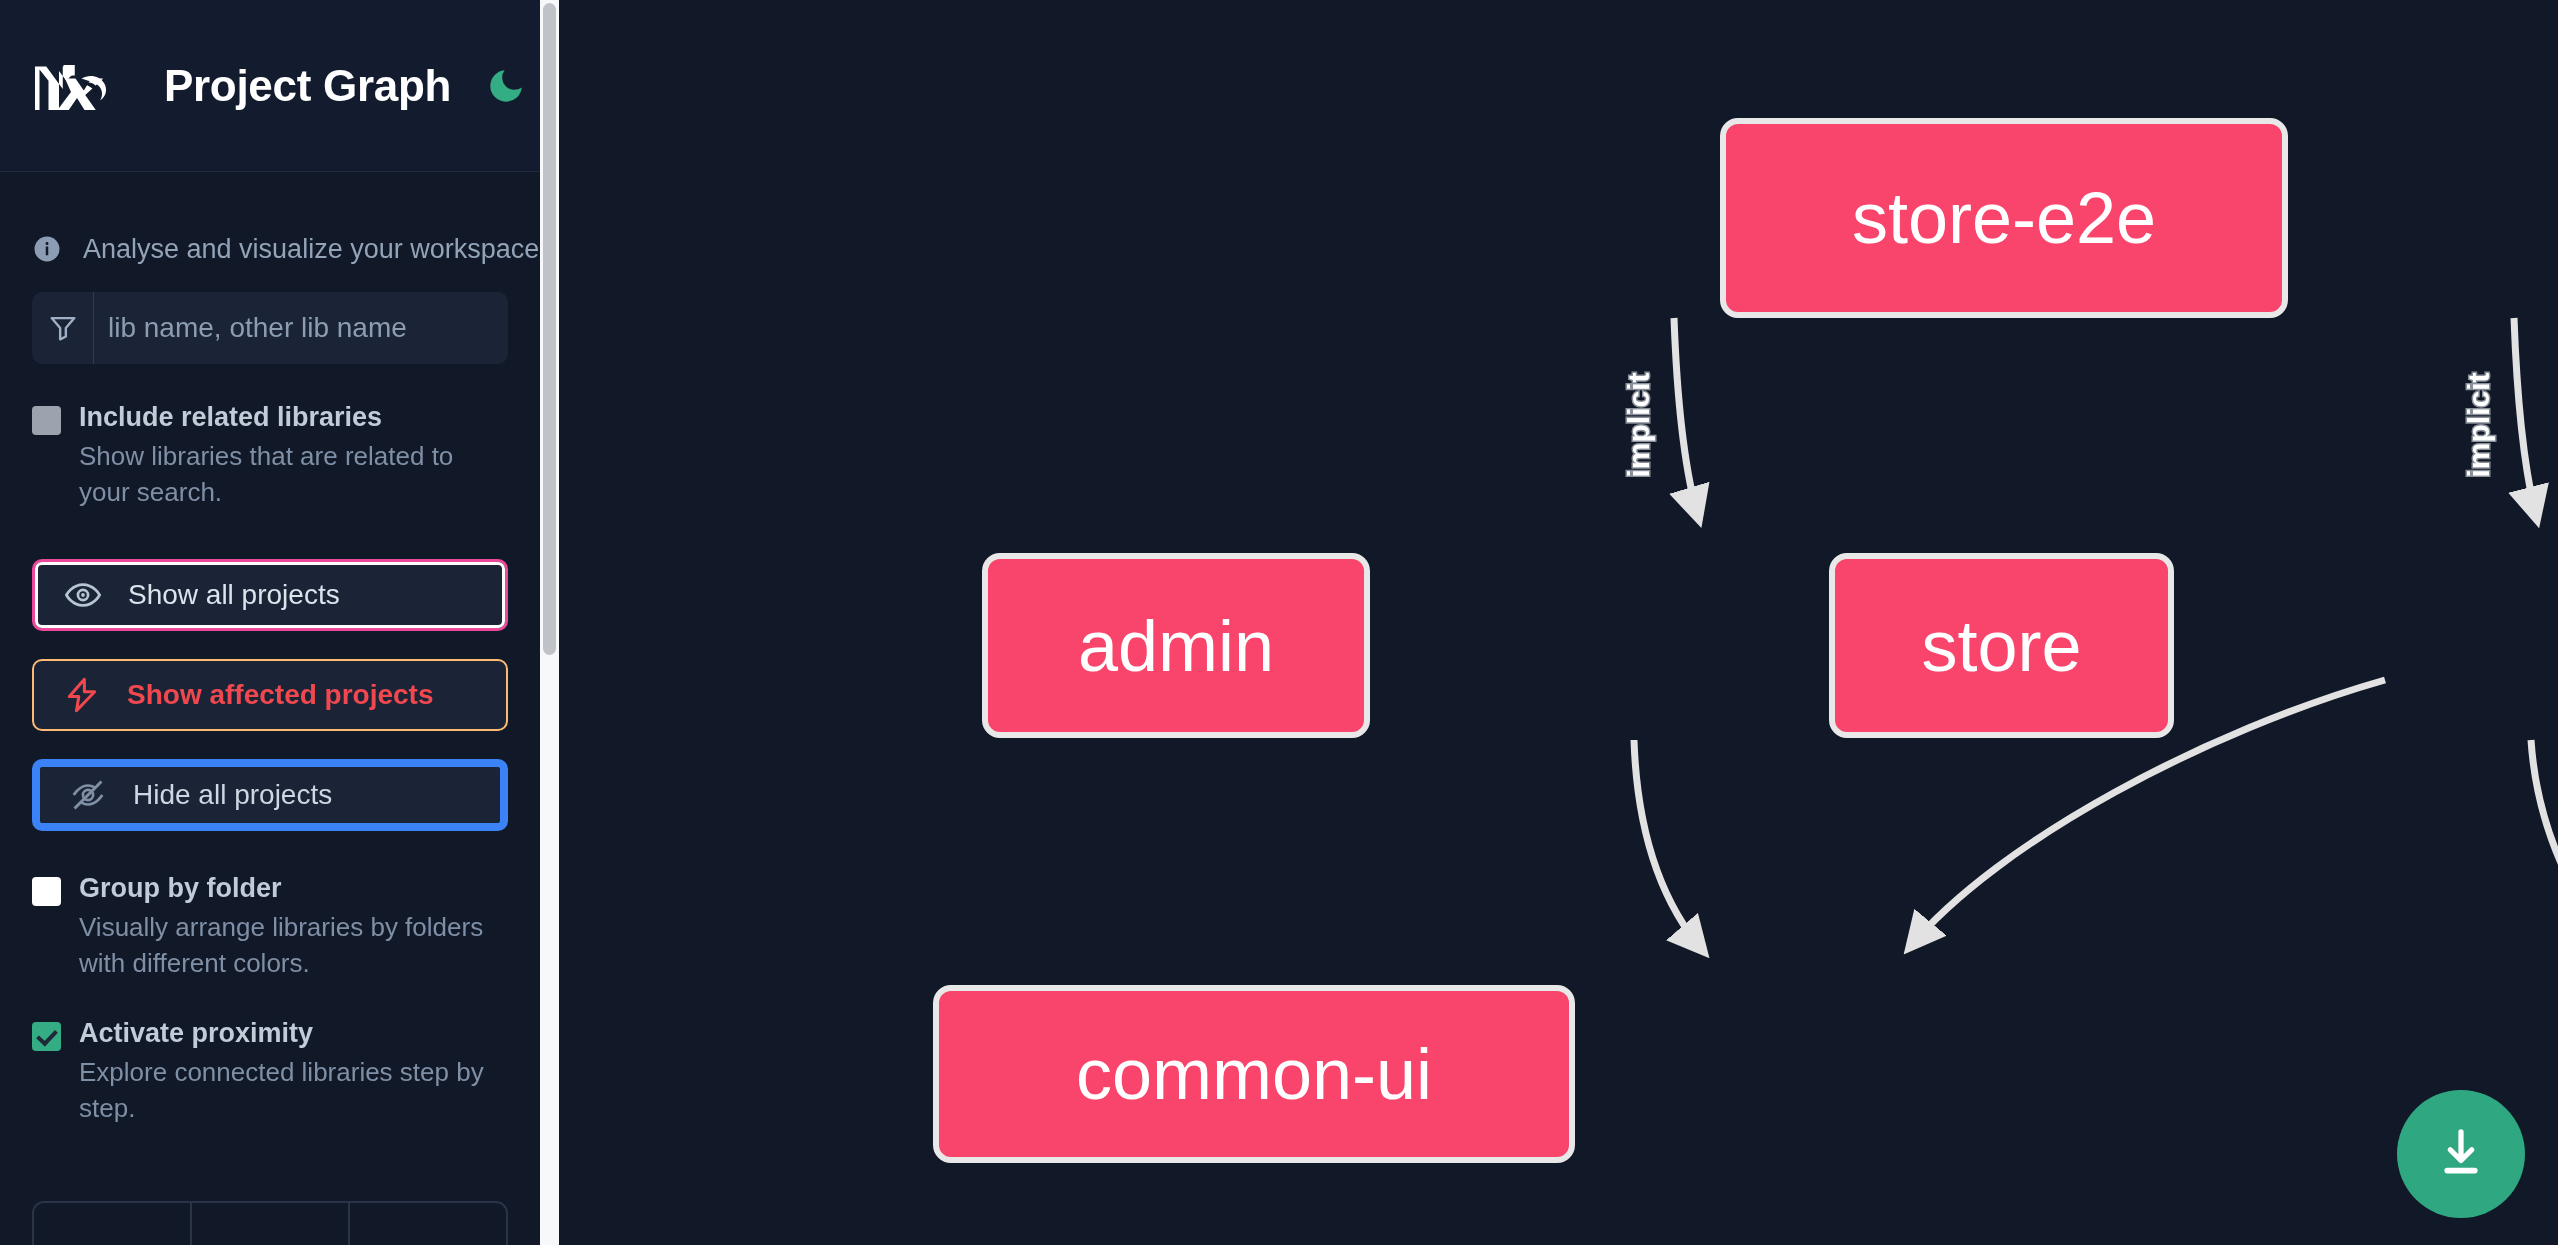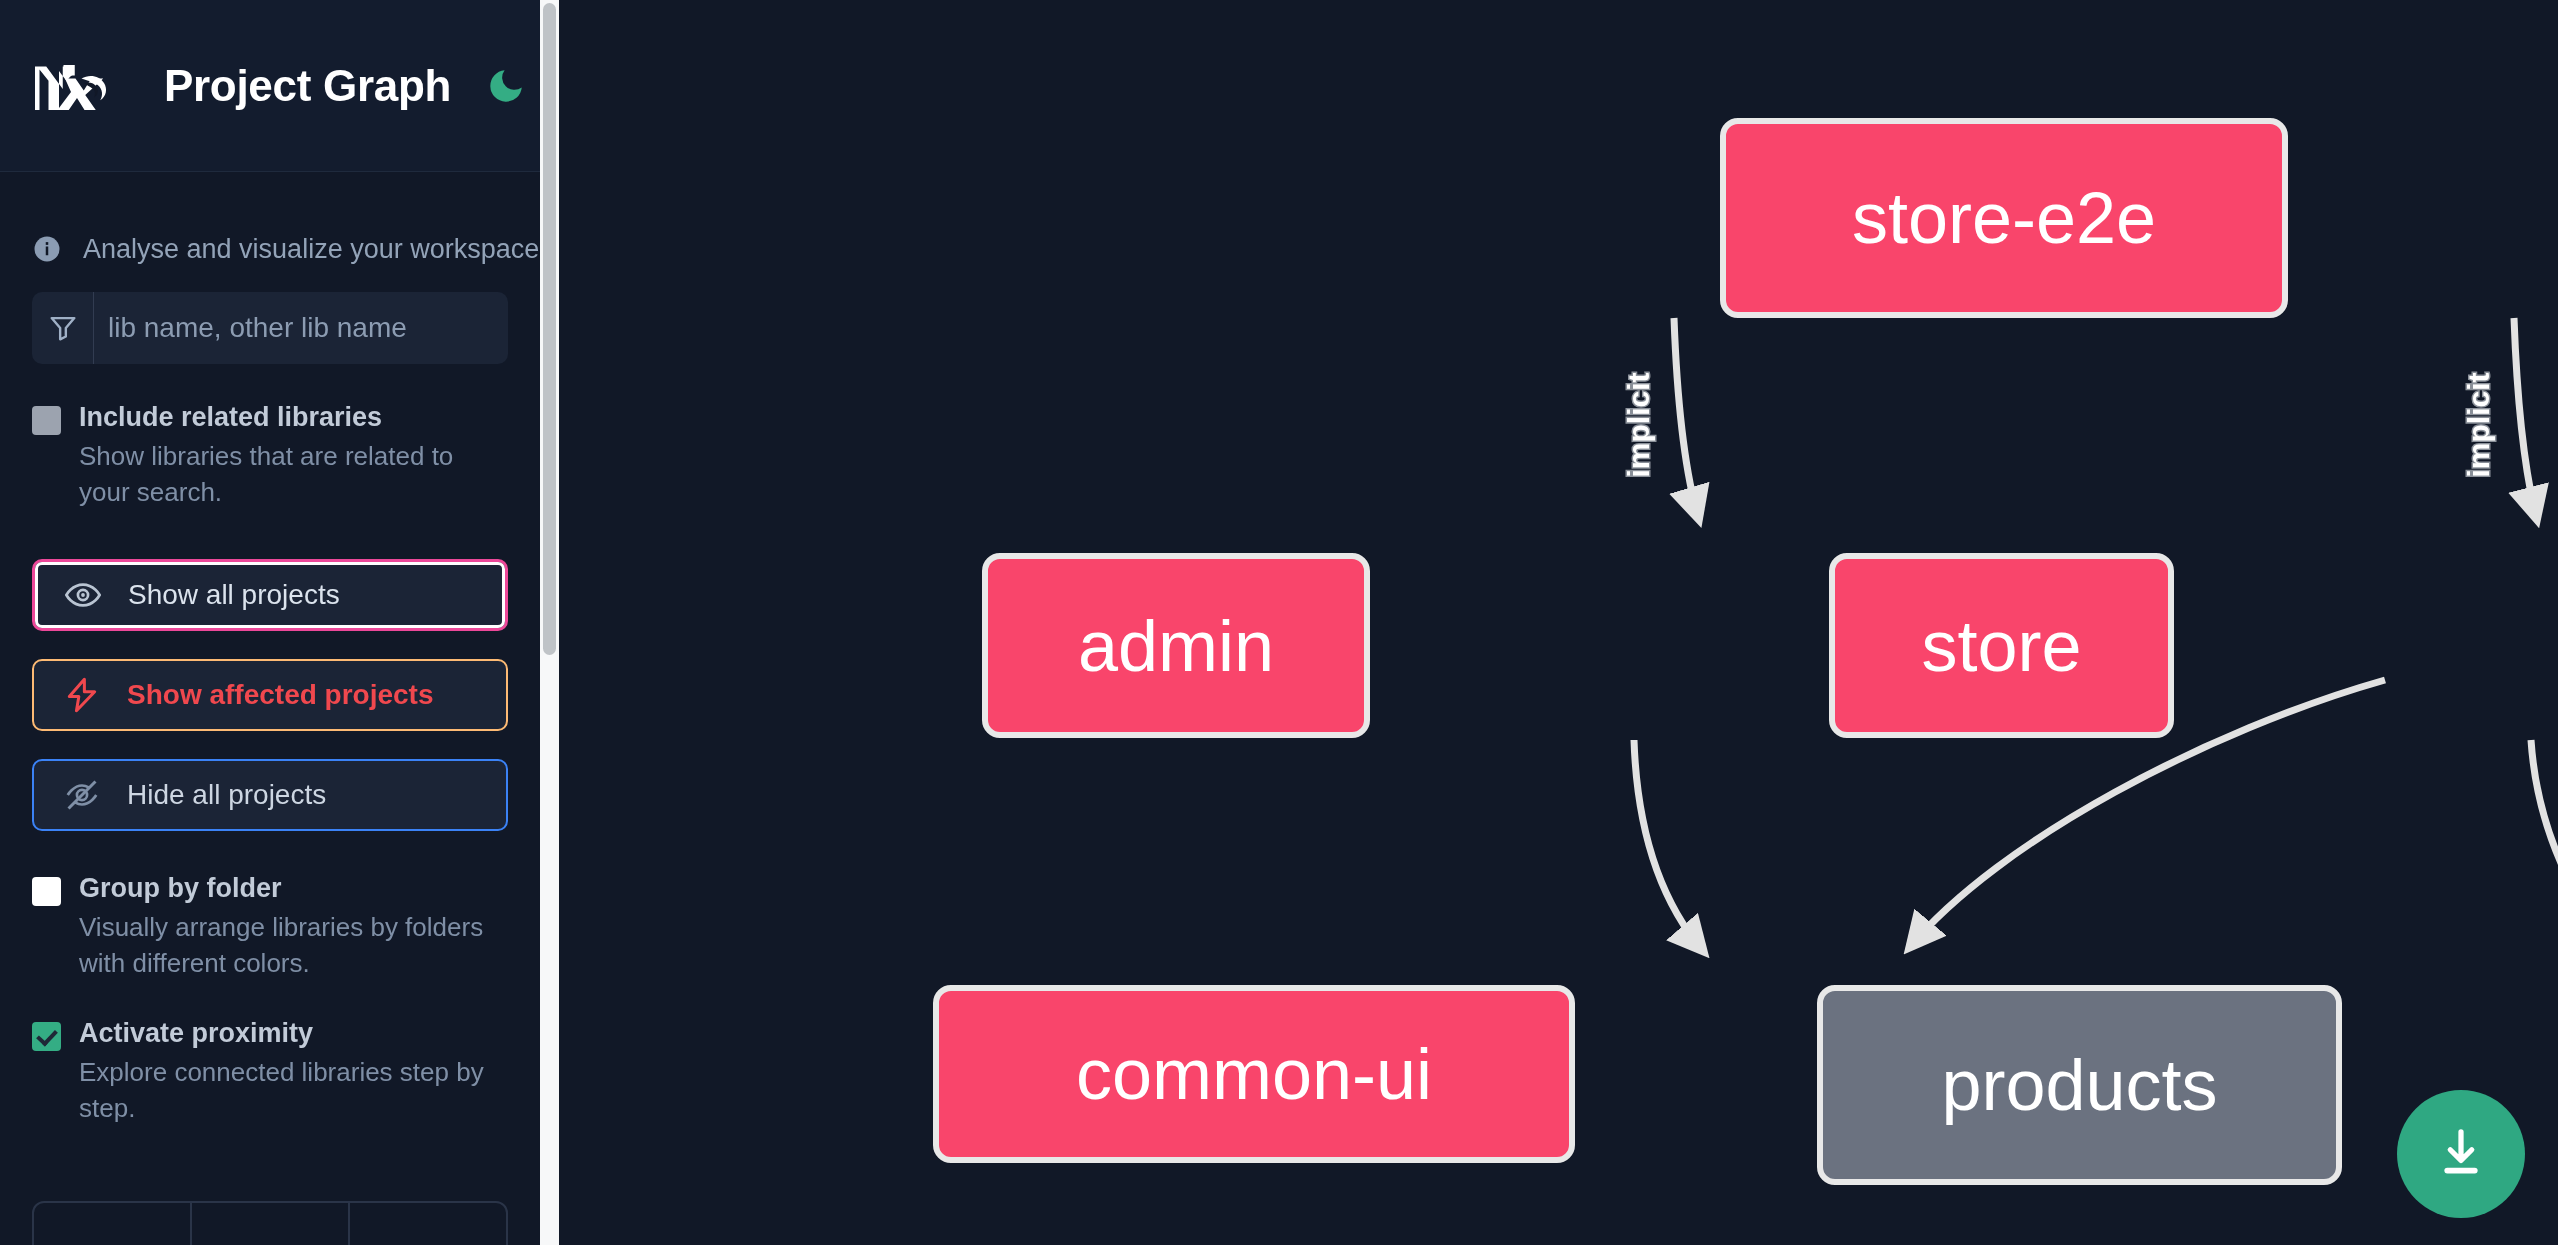--- a/index.html
+++ b/index.html
@@ -173,21 +173,21 @@
     outline: 3px solid #ffffff;
     outline-offset: -6px;
     color: #dbe3ed;
   }
   .gbtn.affected {
     border: 2px solid #fdba74;
     color: #f0484e;
     font-weight: 700;
   }
   .gbtn.hide-all {
-    border: 2px solid #3b82f6;
+    border: 8px solid #3b82f6;
     color: #cdd6e2;
   }
   .gbtn .ico { width: 40px; height: 40px; flex: 0 0 40px; display:flex; align-items:center; justify-content:center;}
 
   
   .bottom-group {
     position: absolute;
     left: 32px;
     bottom: -24px;
     width: 476px;
@@ -405,23 +405,20 @@
     </div>
 
     <div class="node pink" style="left:1270px; top:553px; width:345px; height:185px;">
       <span>store</span>
     </div>
 
     <div class="node pink" style="left:374px; top:985px; width:642px; height:178px;">
       <span>common-ui</span>
     </div>
 
-    <div class="node gray" style="left:1258px; top:985px; width:525px; height:200px;">
-      <span>products</span>
-    </div>
 
     <button class="fab">
       <span>
         <svg width="60" height="60" viewBox="0 0 24 24">
           <path d="M12 3.5v11M12 15l4.3-4.3M12 15l-4.3-4.3" fill="none" stroke="#ffffff" stroke-width="2.1" stroke-linecap="round" stroke-linejoin="round"></path>
           <line x1="6.5" y1="19" x2="17.5" y2="19" stroke="#ffffff" stroke-width="2.3" stroke-linecap="round"></line>
         </svg>
       </span>
     </button>
   </main>

